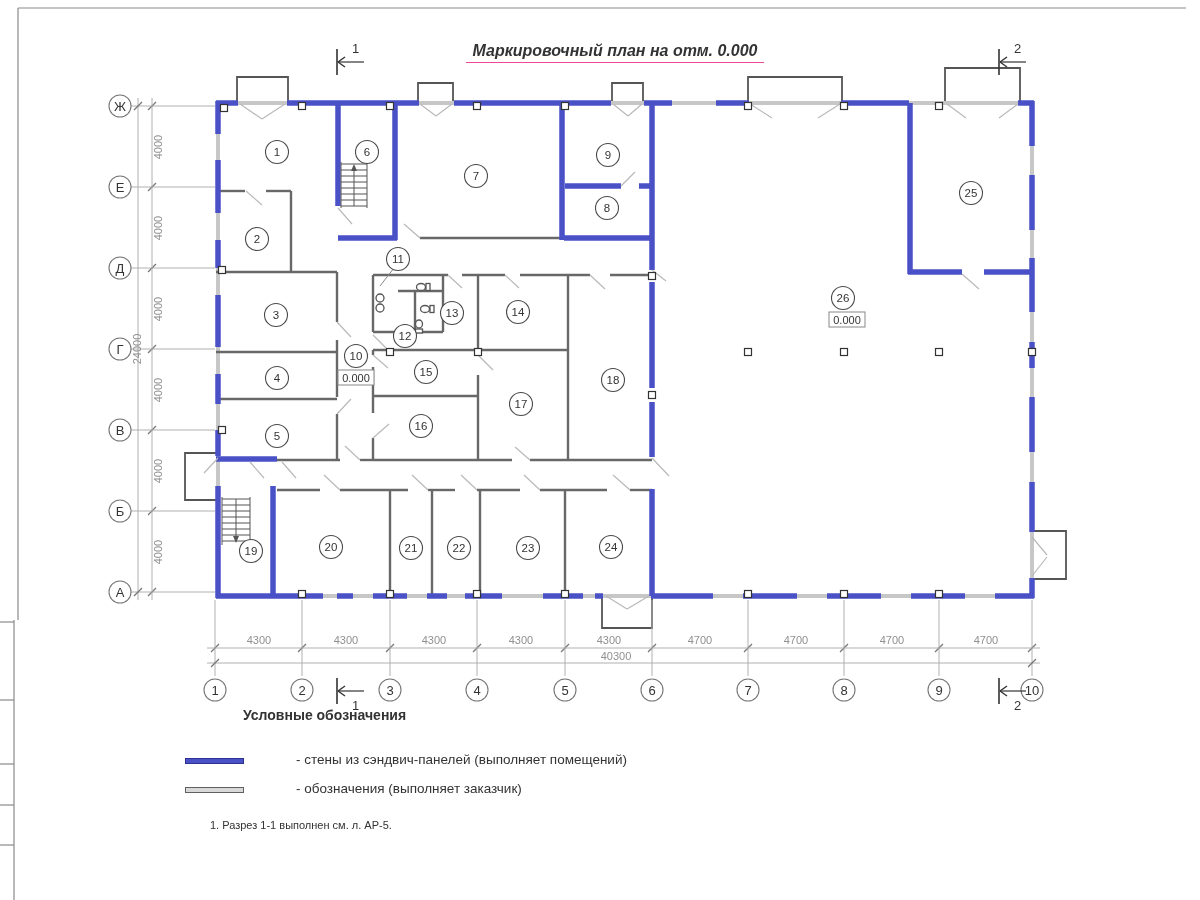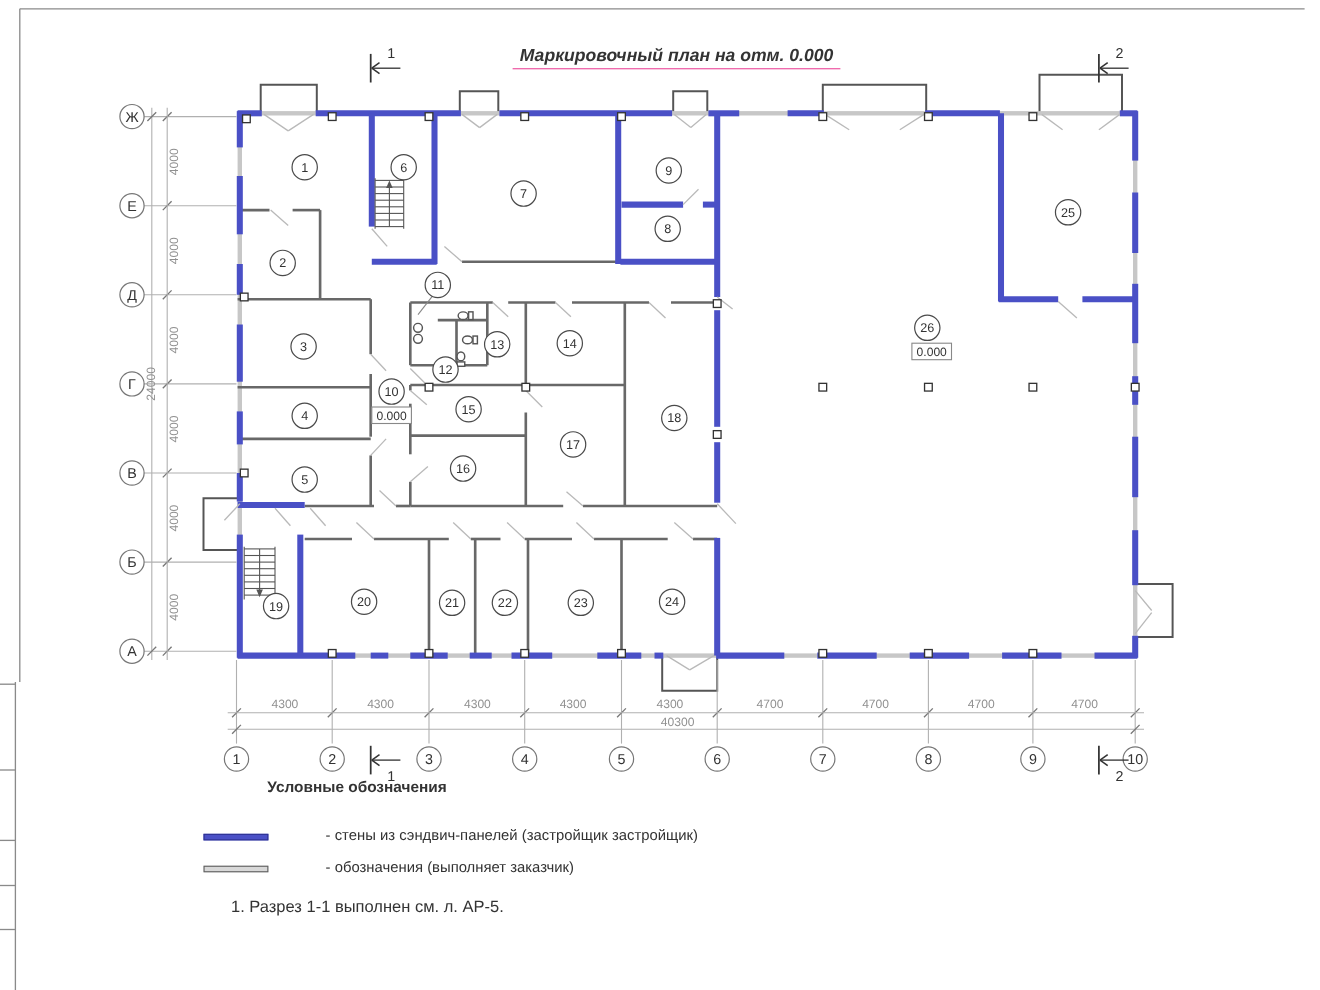--- a/index.html
+++ b/index.html
@@ -7,21 +7,21 @@
   #sheet{position:relative;width:1200px;height:900px;background:#ffffff;}
   #plan-svg{position:absolute;left:0;top:0;}
   .title{position:absolute;top:42px;left:0;width:1230px;text-align:center;
     font-size:16px;font-style:italic;font-weight:600;color:#333;}
   .title span{display:inline-block;border-bottom:1px solid #ec4899;padding:0 6px 2px 6px;}
   .legend-head{position:absolute;left:243px;top:707px;font-size:14px;color:#333;font-weight:bold;}
   .legend-item-label{position:absolute;font-size:13.5px;color:#333;}
   .swatch{position:absolute;left:185px;width:57px;height:4px;}
   .swatch.blue{background:#4a50c6;border:1px solid #2e3192;}
   .swatch.gray{background:#d8d8d8;border:1px solid #606060;}
-  .notes{position:absolute;left:210px;top:817px;font-size:15px;color:#333;line-height:16px;text-align:center;}
+  .notes{position:absolute;left:210px;top:817px;font-size:11px;color:#333;line-height:16px;text-align:center;}
   .notes div{white-space:pre;}
   svg text{font-family:"Liberation Sans", sans-serif;}
 </style>
 </head>
 <body>
 
 <div id="sheet">
 
   <div class="title">
     <span>Маркировочный план на отм. 0.000</span>
@@ -449,20 +449,20 @@
     <g id="g-elev">
         <rect x="338" y="370" width="36" height="15" fill="#fff" stroke="#888" stroke-width="1"></rect>
         <text x="356" y="381.5" text-anchor="middle" font-size="11" fill="#333">0.000</text>
         <rect x="829" y="312" width="36" height="15" fill="#fff" stroke="#888" stroke-width="1"></rect>
         <text x="847" y="323.5" text-anchor="middle" font-size="11" fill="#333">0.000</text>
       </g>
   </svg>
 
   <div class="legend-head">Условные обозначения</div>
   <div class="swatch blue" style="top:758px"></div>
-  <div class="legend-item-label" style="left:296px;top:752px">- стены из сэндвич-панелей (застройщик застройщик)</div>
+  <div class="legend-item-label" style="left:296px;top:752px">- стены из сэндвич-панелей (выполняет помещений)</div>
   <div class="swatch gray" style="top:787px"></div>
   <div class="legend-item-label" style="left:296px;top:781px">- обозначения (выполняет заказчик)</div>
 
   <div class="notes">
     <div>1. Разрез 1-1 выполнен см. л. АР-5.</div>
   </div>
 </div>
 
 </body></html>

